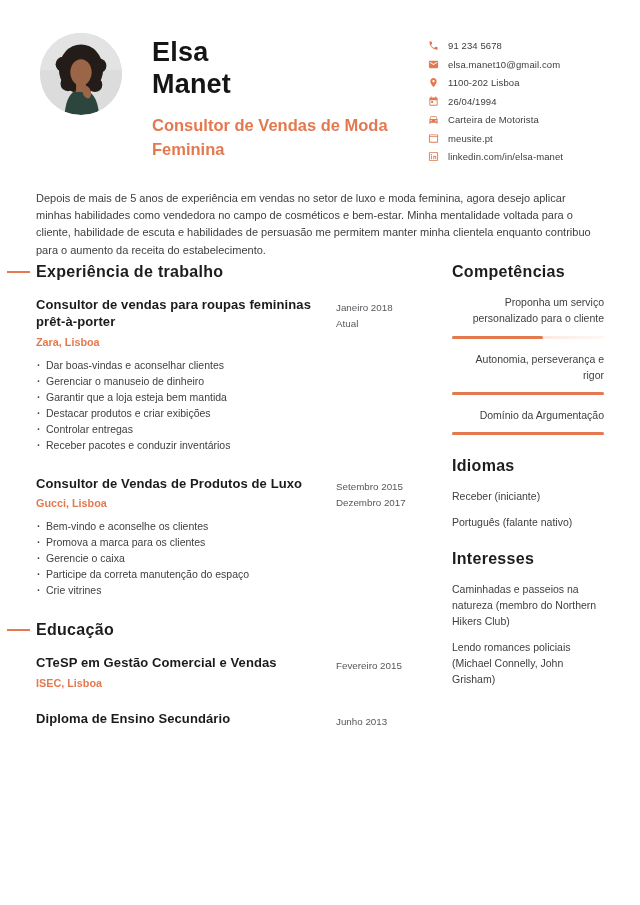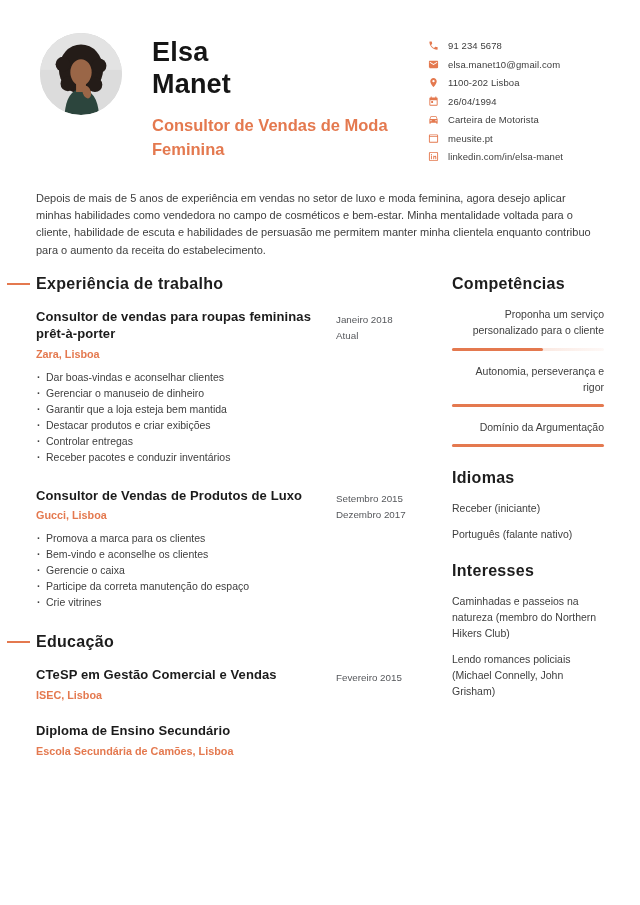--- a/index.html
+++ b/index.html
@@ -16,21 +16,21 @@
   .name { font-size:27px; font-weight:bold; color:#151515; line-height:1.18; letter-spacing:.2px; }
   .job-headline { margin-top:13px; font-size:16.5px; font-weight:bold; line-height:1.45; width:240px; }
   .contacts { width:176px; flex:0 0 176px; padding-top:7px; }
   .contact-row { display:flex; align-items:center; margin-bottom:7.5px; }
   .contact-row .ico { width:11px; height:11px; flex:0 0 11px; margin-right:9px; display:flex; align-items:center; justify-content:center; }
   .contact-row .ico svg { width:11px; height:11px; display:block; }
   .contact-text { font-size:9.5px; color:#3c3c3c; letter-spacing:.1px; white-space:nowrap; }
   
   .summary { margin:20px 36px 0 36px; font-size:11px; line-height:1.58; color:#3e3e3e; }
   
-  .columns { display:flex; margin-top:16px; padding:0 36px; }
+  .columns { display:flex; margin-top:4px; padding:0 36px; }
   .main-col { width:394px; flex:0 0 394px; }
   .aside-col { margin-left:22px; width:152px; flex:0 0 152px; }
   .section-heading {
     position:relative; font-size:16px; font-weight:bold; color:#1d1d1d;
     letter-spacing:.3px; margin-bottom:16px;
   }
   .main-col .section-heading::before {
     content:""; position:absolute; left:-29px; top:50%; width:23px; height:2px; margin-top:-1px;
   }
   
@@ -185,22 +185,22 @@
             <div>Janeiro 2018</div>
             <div>Atual</div>
           </div>
         </div>
 
         <div class="entry">
           <div class="entry-left">
             <div class="entry-title">Consultor de Vendas de Produtos de Luxo</div>
             <div class="entry-org accent-text" style="color: rgb(228, 121, 79);">Gucci, Lisboa</div>
             <ul class="bullets">
+              <li>Bem-vindo e aconselhe os clientes</li>
               <li>Promova a marca para os clientes</li>
-              <li>Bem-vindo e aconselhe os clientes</li>
               <li>Gerencie o caixa</li>
               <li>Participe da correta manutenção do espaço</li>
               <li>Crie vitrines</li>
             </ul>
           </div>
           <div class="entry-dates">
             <div>Setembro 2015</div>
             <div>Dezembro 2017</div>
           </div>
         </div>
@@ -215,21 +215,23 @@
             <div class="entry-org accent-text" style="color: rgb(228, 121, 79);">ISEC, Lisboa</div>
           </div>
           <div class="entry-dates">
             <div>Fevereiro 2015</div>
           </div>
         </div>
 
         <div class="entry edu-gap">
           <div class="entry-left">
             <div class="entry-title">Diploma de Ensino Secundário</div>
-            <div class="entry-org accent-text" style="color: rgb(228, 121, 79);">Escola Secundária de Camões, Lisboa</div>
+          </div>
+          <div class="entry-dates">
+            <div>Junho 2013</div>
           </div>
         </div>
       </div>
 
     </div>
 
     <div class="aside-col">
 
       <div>
         <div class="aside-heading">Competências</div>

